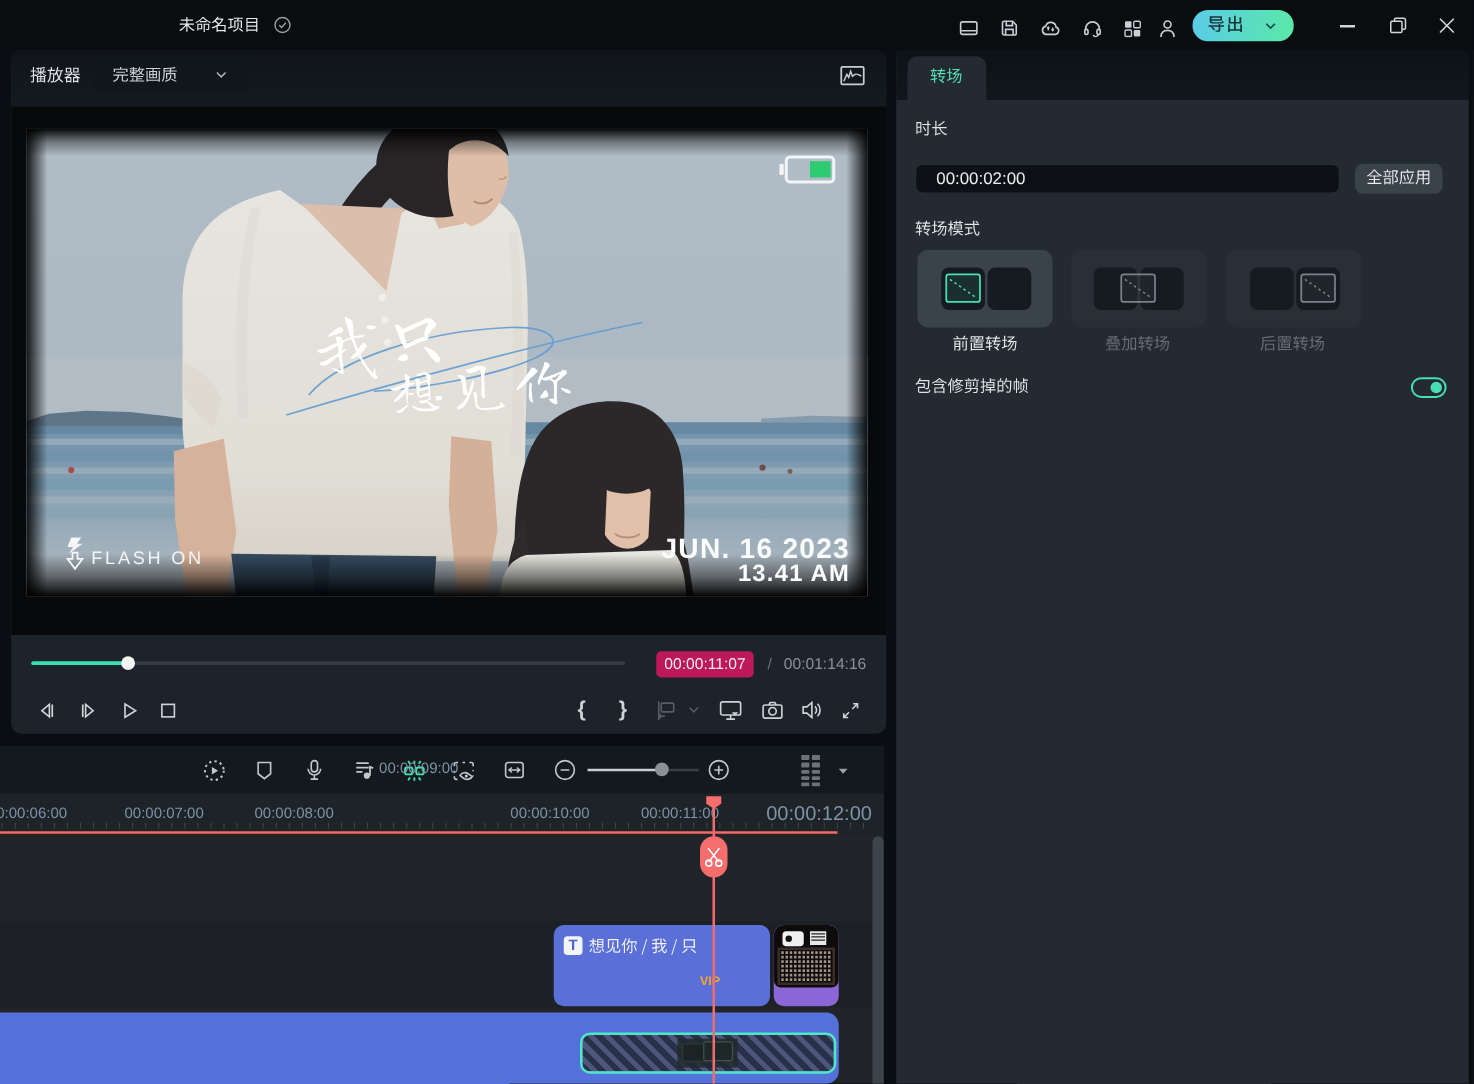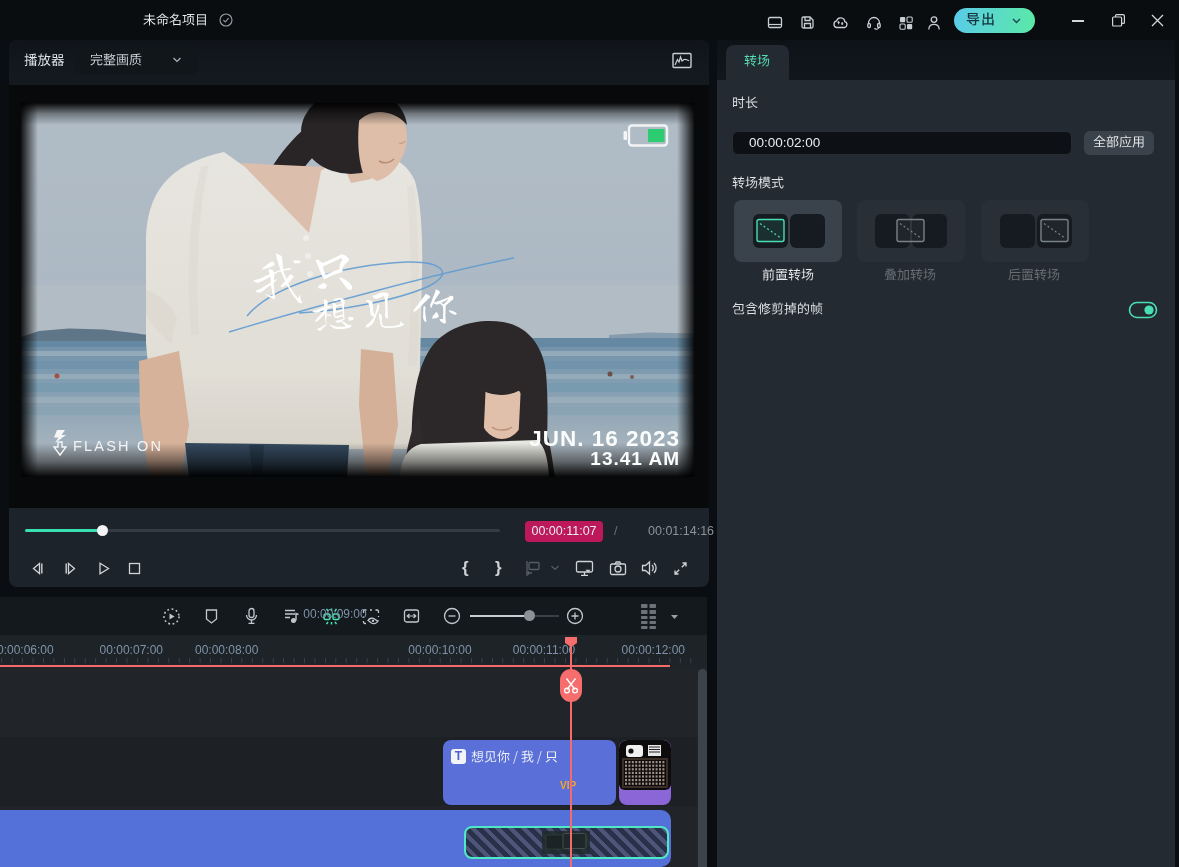--- a/index.html
+++ b/index.html
@@ -195,21 +195,21 @@
 
 <text x="671" y="361" text-anchor="end" font-family="Liberation Sans, sans-serif" font-weight="bold" font-size="22.5" letter-spacing="1" fill="#fbfcfc">JUN. 16 2023</text>
 <text x="671" y="380" text-anchor="end" font-family="Liberation Sans, sans-serif" font-weight="bold" font-size="19" letter-spacing="1" fill="#fbfcfc">13.41 AM</text>
 </svg>
 <div class="abs" style="left:25px;top:529px;width:78px;height:3px;border-radius:2px;background:#3ae0b3"></div>
 <div class="abs" style="left:103px;top:529px;width:397px;height:3px;border-radius:2px;background:#353c44"></div>
 <div class="abs" style="left:97px;top:525px;width:11px;height:11px;border-radius:50%;background:#f2f4f5"></div>
 <div class="abs" style="left:525px;top:521px;width:78px;height:21px;border-radius:4px;background:#be185d;
 color:#e9edf0;font-size:12.5px;line-height:21px;text-align:center">00:00:11:07</div>
 <div class="abs" style="left:614px;top:524px;color:#6a7076;font-size:12.5px">/</div>
-<div class="abs" style="left:648px;top:524px;color:#8b9299;font-size:12.5px">00:01:14:16</div>
+<div class="abs" style="left:627px;top:524px;color:#8b9299;font-size:12.5px">00:01:14:16</div>
 <svg class="abs" style="left:29px;top:560px" width="17" height="17" viewBox="0 0 17 17">
 <path d="M10.5 3.5 L4.5 8.5 L10.5 13.5 Z" fill="none" stroke="#ced3d8" stroke-width="1.3"></path>
     <path d="M12.8 3.5 V13.5" stroke="#ced3d8" stroke-width="1.4"></path>
   </svg>
 <svg class="abs" style="left:62px;top:560px" width="17" height="17" viewBox="0 0 17 17">
 <path d="M6.5 3.5 L12.5 8.5 L6.5 13.5 Z" fill="none" stroke="#ced3d8" stroke-width="1.3"></path>
     <path d="M4.2 3.5 V13.5" stroke="#ced3d8" stroke-width="1.4"></path>
   </svg>
 <svg class="abs" style="left:95px;top:560px" width="17" height="17" viewBox="0 0 17 17">
 <path d="M5 3.2 L13.5 8.5 L5 13.8 Z" fill="none" stroke="#ced3d8" stroke-width="1.3"></path>
@@ -303,25 +303,25 @@
       <rect x="9.5" y="18" width="6.5" height="3" rx="0.8"></rect>
 <rect x="1" y="23" width="6.5" height="3" rx="0.8"></rect>
       <rect x="9.5" y="23" width="6.5" height="3" rx="0.8"></rect>
 </g>
   </svg>
 <svg class="abs" style="left:669px;top:613px" width="11" height="8" viewBox="0 0 11 8">
 <path d="M2 2 L5.5 6 L9 2 Z" fill="#9aa0a5"></path>
   </svg>
 <div class="abs" style="left:-14px;top:643px;width:72px;text-align:center;font-size:12px;color:#7e93a8">00:00:06:00</div>
 <div class="abs" style="left:91px;top:643px;width:72px;text-align:right;font-size:12px;color:#7e93a8">00:00:07:00</div>
-<div class="abs" style="left:195px;top:643px;width:72px;text-align:left;font-size:12px;color:#7e93a8">00:00:08:00</div>
+<div class="abs" style="left:195px;top:643px;width:72px;text-align:right;font-size:12px;color:#7e93a8">00:00:08:00</div>
 <div class="abs" style="left:299px;top:607px;width:72px;text-align:center;font-size:12px;color:#7e93a8">00:00:09:00</div>
 <div class="abs" style="left:404px;top:643px;width:72px;text-align:center;font-size:12px;color:#7e93a8">00:00:10:00</div>
 <div class="abs" style="left:508px;top:643px;width:72px;text-align:center;font-size:12px;color:#7e93a8">00:00:11:00</div>
-<div class="abs" style="left:613px;top:643px;width:72px;text-align:right;font-size:12px;color:#7e93a8">00:00:12:00</div>
+<div class="abs" style="left:613px;top:643px;width:72px;text-align:right;font-size:16px;color:#7e93a8">00:00:12:00</div>
 <svg class="abs" style="left:0;top:658px" width="707" height="6" viewBox="0 0 707 6">
     <g fill="#3f464c">
       <rect x="1.3" y="0" width="0.8" height="5"></rect>
       <rect x="11.8" y="0" width="0.8" height="5"></rect>
       <rect x="22.2" y="0" width="0.8" height="5"></rect>
       <rect x="32.6" y="0" width="0.8" height="5"></rect>
       <rect x="43.1" y="0" width="0.8" height="5"></rect>
       <rect x="53.5" y="0" width="0.8" height="5"></rect>
       <rect x="64.0" y="0" width="0.8" height="5"></rect>
       <rect x="74.4" y="0" width="0.8" height="5"></rect>

